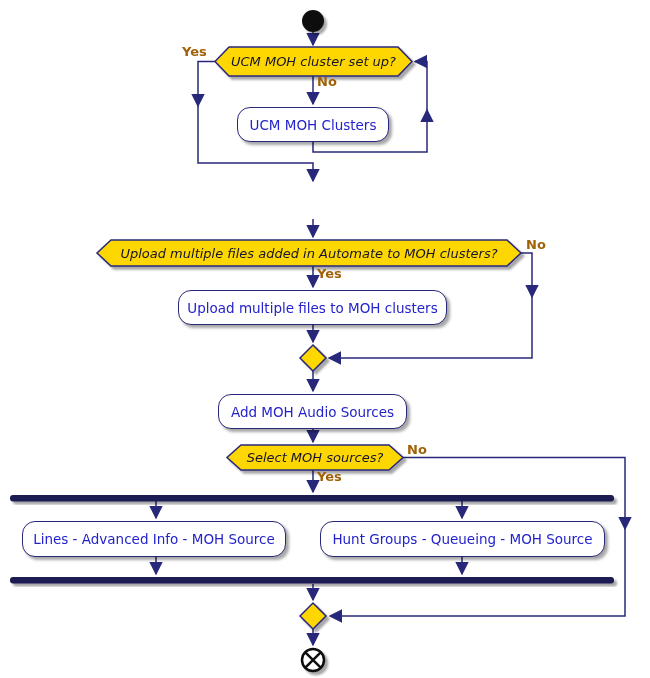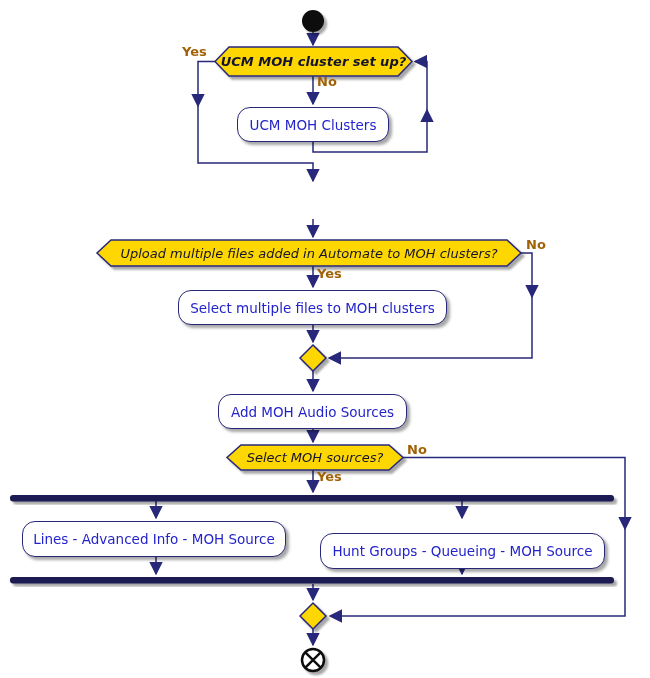--- a/index.html
+++ b/index.html
@@ -80,45 +80,45 @@
     <rect x="10" y="577" width="604" height="6.5" rx="3" fill="#1a1a52" filter="url(#shadow)"></rect>
 
     <polygon points="313,603 326,616 313,629 300,616" fill="#FFD700" stroke="#28287a" stroke-width="1.5" filter="url(#shadow)"></polygon>
 
     <g filter="url(#shadow)">
       <circle cx="313" cy="660" r="11" fill="#ffffff" stroke="#111111" stroke-width="2.5"></circle>
       <path d="M305.3,652.3 L320.7,667.7 M320.7,652.3 L305.3,667.7" stroke="#111111" stroke-width="2.5" fill="none"></path>
     </g>
   </svg>
 
-  <div class="decision-text" style="left:215px; top:47px; width:197px; height:29px;font-weight:bold;">UCM MOH cluster set up?</div>
+  <div class="decision-text" style="left:215px; top:47px; width:197px; height:29px;">UCM MOH cluster set up?</div>
   <div class="decision-text" style="left:97px; top:240px; width:424px; height:26px;">Upload multiple files added in Automate to MOH clusters?</div>
   <div class="decision-text" style="left:227px; top:445px; width:176px; height:25px;">Select MOH sources?</div>
 
   <span class="flow-label" style="left:182px; top:44px;">Yes</span>
   <span class="flow-label" style="left:317px; top:74px;">No</span>
   <span class="flow-label" style="left:526px; top:237px;">No</span>
   <span class="flow-label" style="left:317px; top:266px;">Yes</span>
   <span class="flow-label" style="left:407px; top:442px;">No</span>
   <span class="flow-label" style="left:317px; top:469px;">Yes</span>
 
   <div class="activity" style="left:237px; top:107px; width:152px; height:35px;">
     <a>UCM MOH Clusters</a>
   </div>
 
 
   <div class="activity" style="left:178px; top:290px; width:269px; height:35px;">
-    <a>Select multiple files to MOH clusters</a>
+    <a>Upload multiple files to MOH clusters</a>
   </div>
 
   <div class="activity" style="left:218px; top:394px; width:189px; height:35px;">
     <a>Add MOH Audio Sources</a>
   </div>
 
   <div class="activity" style="left:22px; top:521px; width:264px; height:36px;">
     <a>Lines - Advanced Info - MOH Source</a>
   </div>
 
-  <div class="activity" style="left:320px; top:521px; width:285px; height:36px;margin-top:12px;">
+  <div class="activity" style="left:320px; top:521px; width:285px; height:36px;">
     <a>Hunt Groups - Queueing - MOH Source</a>
   </div>
 
 </div>
 
 </body></html>

